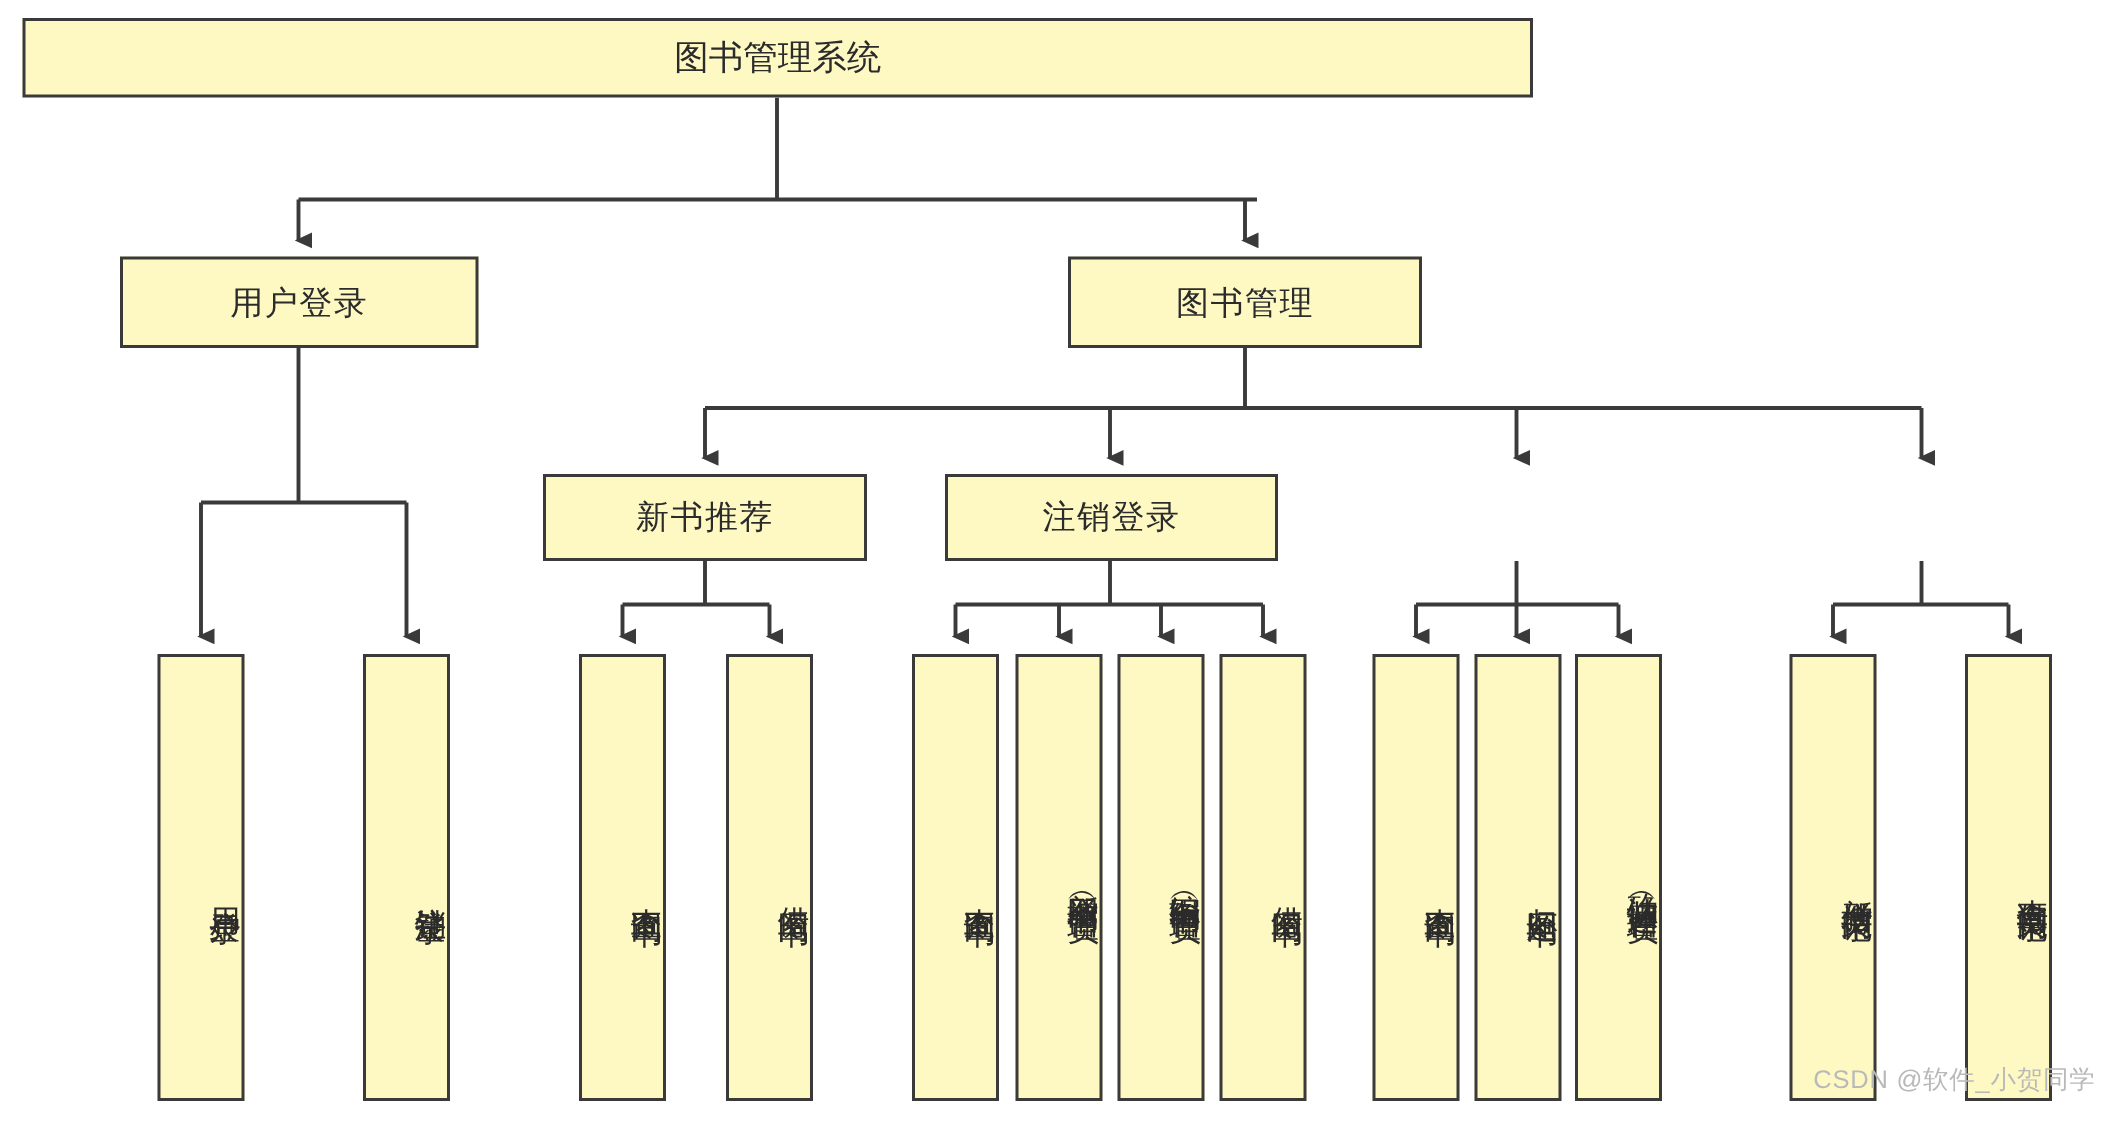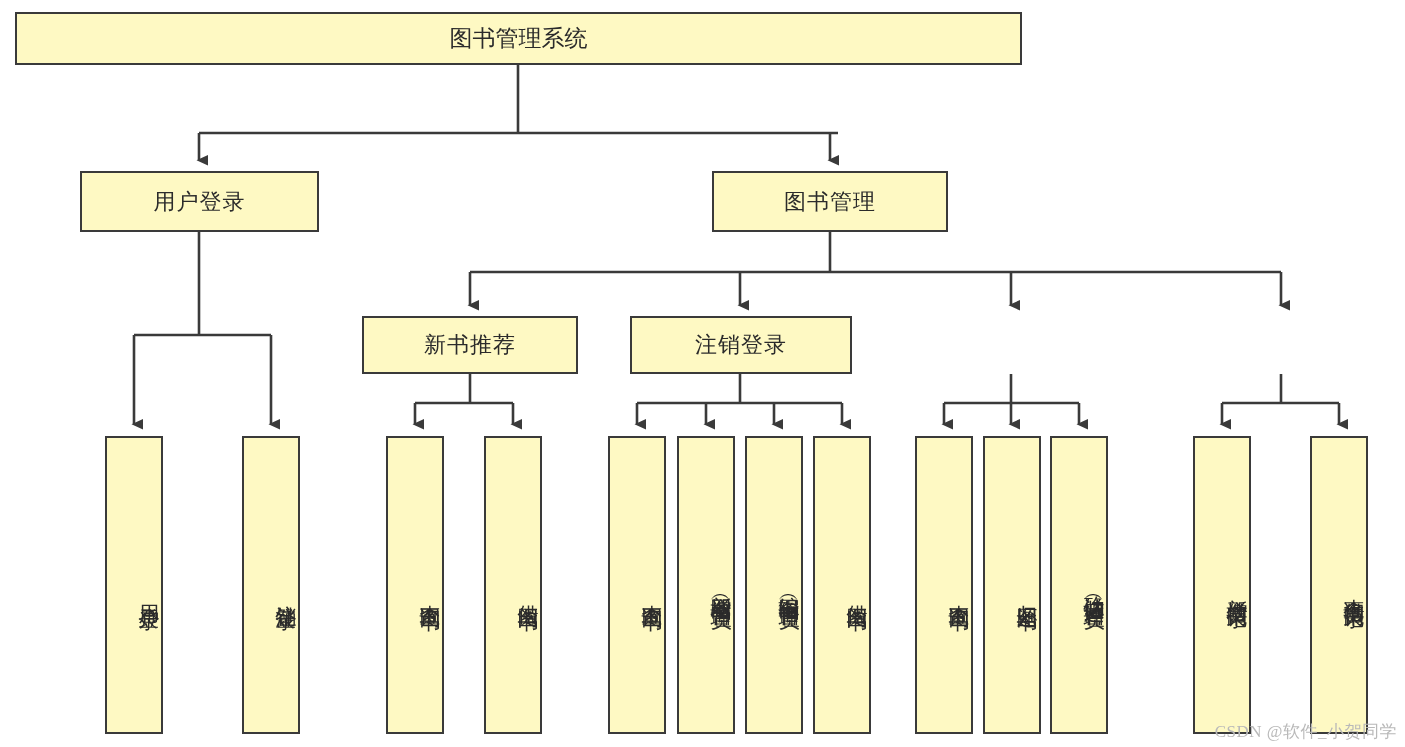--- a/index.html
+++ b/index.html
@@ -31,26 +31,25 @@
     justify-content:center;
     padding-top:14px;
     font-size:21px;
     line-height:1.12;
     letter-spacing:2px;
     white-space:nowrap;
   }
   .node.leaf.tall{ padding-top:6px; }
   .watermark{
     position:absolute;
-    right:8px;bottom:4px;
+    right:8px;bottom:16px;
     font-size:17px;
     color:#b9b9b9;
     letter-spacing:.5px;
     user-select:none;
-    font-family:Liberation Serif, serif;
   }
 </style>
 </head>
 <body>
 
 <div id="diagram-root">
 
   <svg class="edges" viewBox="0 0 1405 747" xmlns="http://www.w3.org/2000/svg">
     <defs>
       <marker id="arrow" markerWidth="12" markerHeight="12" refX="5.5" refY="9" orient="auto" markerUnits="userSpaceOnUse">

